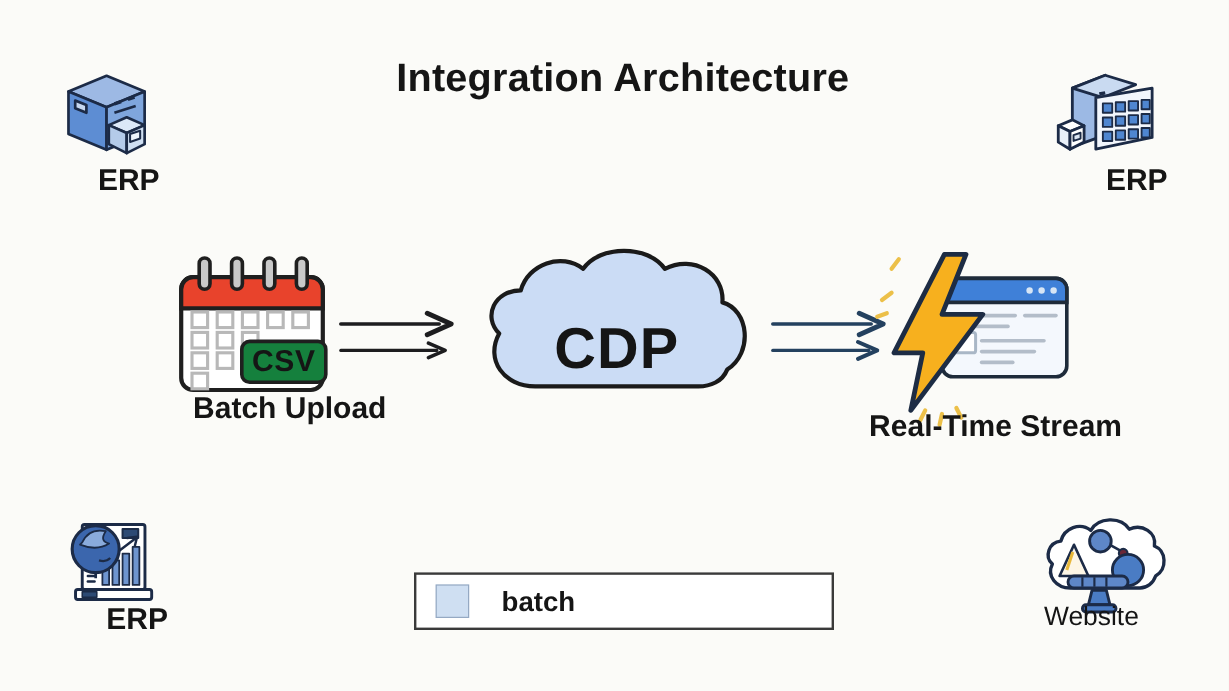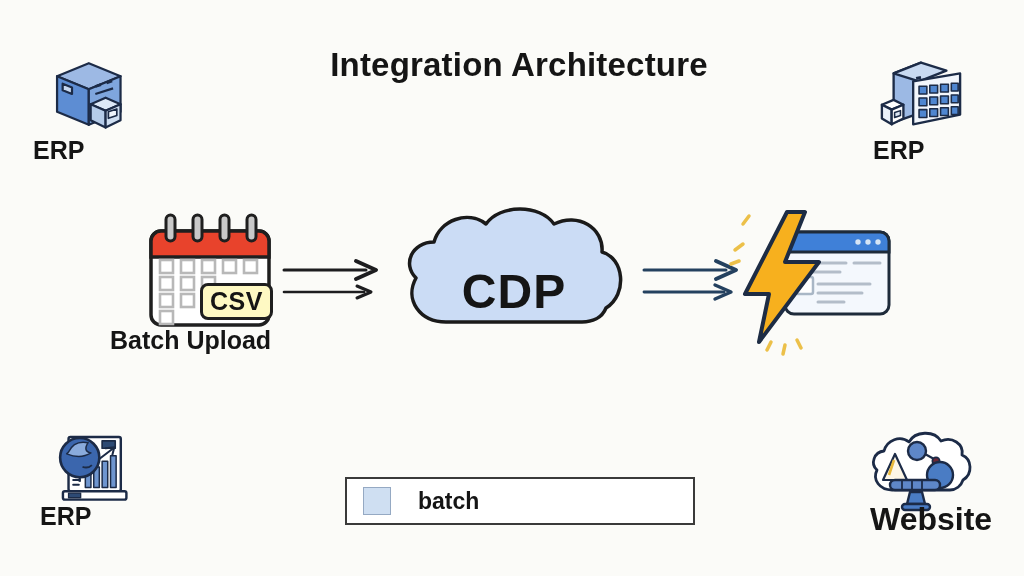--- a/index.html
+++ b/index.html
@@ -1,23 +1,23 @@
 <!DOCTYPE html>
 <html><head>
 <meta charset="utf-8">
 <style>
   html,body{margin:0;padding:0;}
   body{font-family:"Liberation Sans","DejaVu Sans",sans-serif;background:#e9e9e7;}
   #canvas{position:relative;width:1024px;height:576px;overflow:hidden;background:#fbfbf8;color:#151515;}
   .abs{position:absolute;}
   .page-title{left:0;right:0;top:46px;text-align:center;font-size:33px;font-weight:800;letter-spacing:.2px;}
-  .lbl{font-weight:800;text-align:left;font-size:25px;}
-  .lbl-sm{font-weight:700;text-align:right;font-size:32px;}
+  .lbl{font-weight:800;text-align:right;font-size:25px;}
+  .lbl-sm{font-weight:400;text-align:left;font-size:22px;}
   .cdp-label{left:396px;top:264px;width:236px;text-align:center;font-size:48px;font-weight:800;letter-spacing:1px;}
-  .csv-badge{left:200px;top:283px;width:67px;height:31px;background:#fef9c3;border:3px solid #1f1f1f;
+  .csv-badge{left:200px;top:283px;width:67px;height:31px;background:#15803d;border:3px solid #1f1f1f;
              border-radius:8px;display:flex;align-items:center;justify-content:center;
              font-size:25px;font-weight:700;letter-spacing:.5px;}
   .legend{left:345px;top:477px;width:330px;height:44px;background:#ffffff;border:2px solid #3a3a3a;
           display:flex;align-items:center;padding-left:16px;gap:74px;}
   .legend-item{display:flex;align-items:center;gap:27px;}
   .swatch{width:26px;height:26px;border:1px solid rgba(40,70,110,.35);}
   .legend-text{font-size:23px;font-weight:700;}
   svg{display:block;overflow:visible;}
 </style>
 </head>
@@ -145,20 +145,21 @@
     <g stroke="#ecc049" stroke-width="3.5" stroke-linecap="round">
       <line x1="16" y1="18" x2="22" y2="10"></line>
       <line x1="8" y1="44" x2="16" y2="38"></line>
       <line x1="4" y1="58" x2="12" y2="55"></line>
       <line x1="40" y1="144" x2="44" y2="136"></line>
       <line x1="56" y1="148" x2="58" y2="139"></line>
       <line x1="74" y1="142" x2="70" y2="134"></line>
     </g>
     <polygon points="60,6 18,88 42,88 32,136 92,56 58,56 78,6" stroke="#1d2c44" stroke-width="4" stroke-linejoin="round" style="fill: rgb(247, 176, 30);"></polygon>
   </svg>
+  <div class="abs lbl" style="left:685px;top:341px;width:250px">Real-Time Stream</div>
 
   <svg class="abs" style="left:48px;top:424px" width="84" height="84" viewBox="0 0 90 90">
     <g stroke="#1c2b47" stroke-linejoin="round">
       <rect x="22" y="14" width="56" height="58" rx="2" fill="#ffffff" stroke-width="2.6"></rect>
       <rect x="58" y="18" width="14" height="8" fill="#2d4a74" stroke-width="1.8"></rect>
       <g fill="#6e95cf" stroke-width="1.6">
         <rect x="40" y="52" width="6" height="16"></rect>
           <rect x="49" y="46" width="6" height="22"></rect>
         <rect x="58" y="40" width="6" height="28"></rect>
           <rect x="67" y="34" width="6" height="34"></rect>

